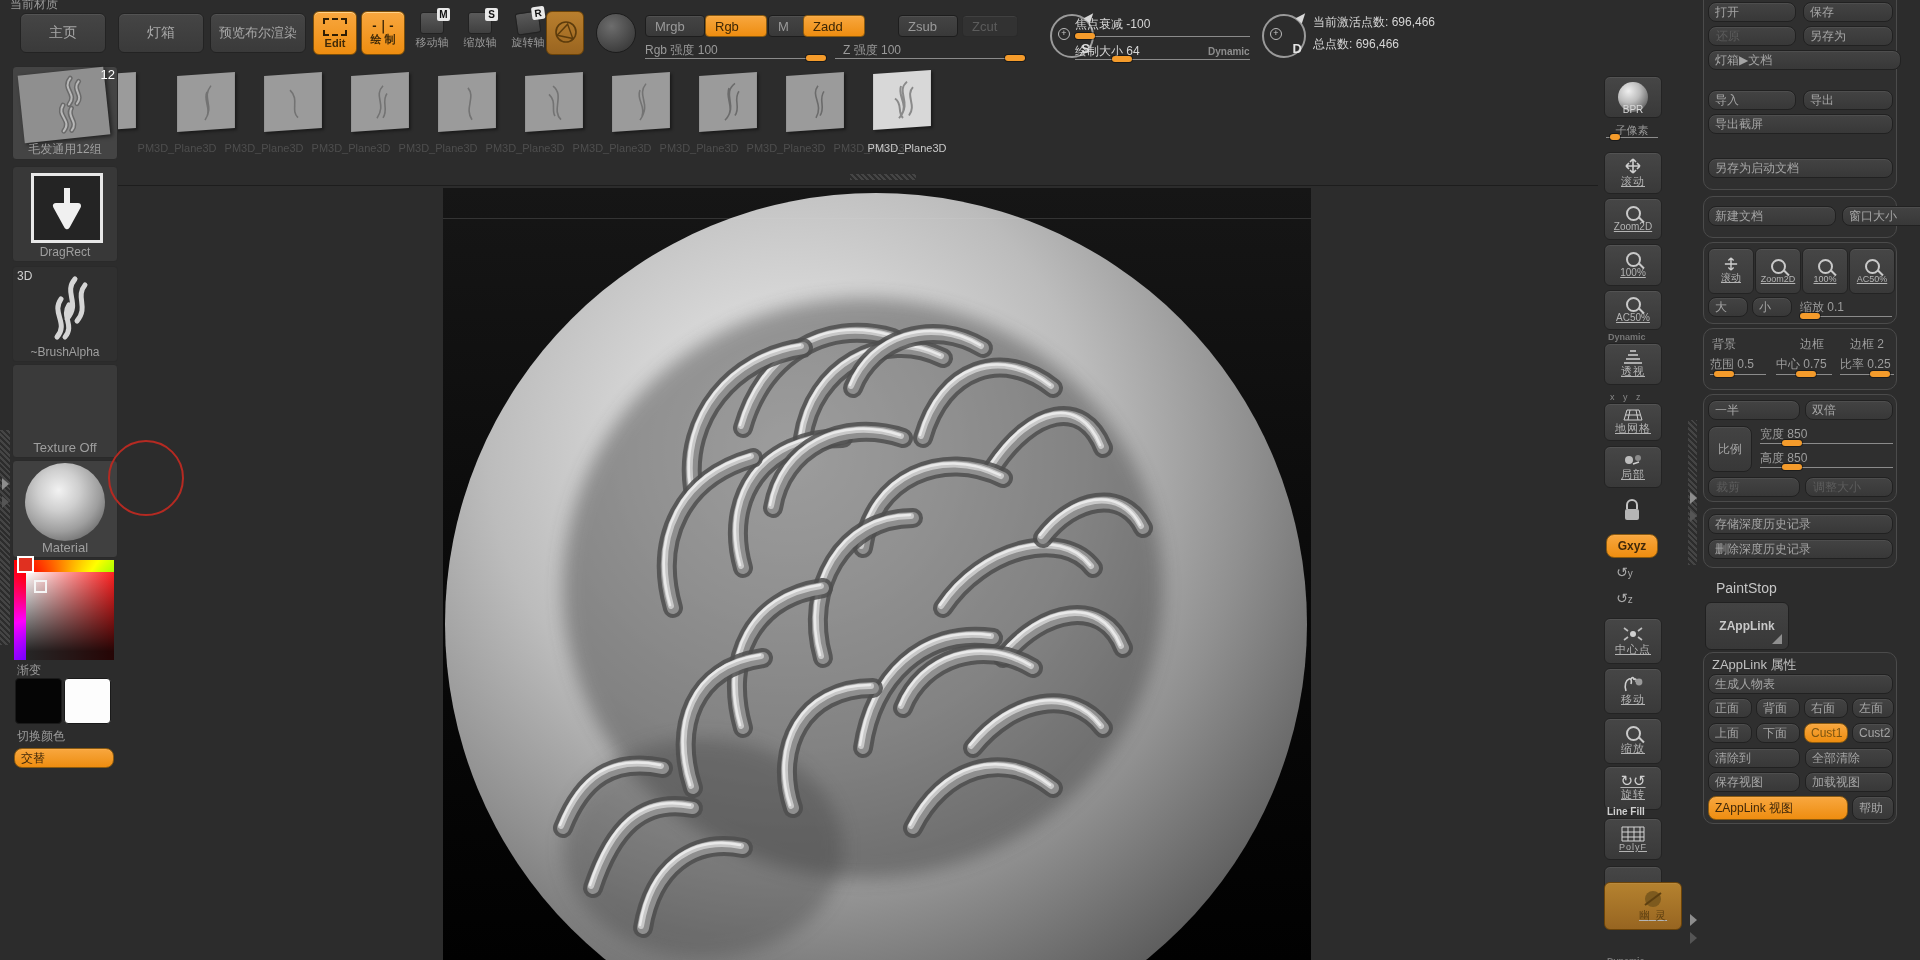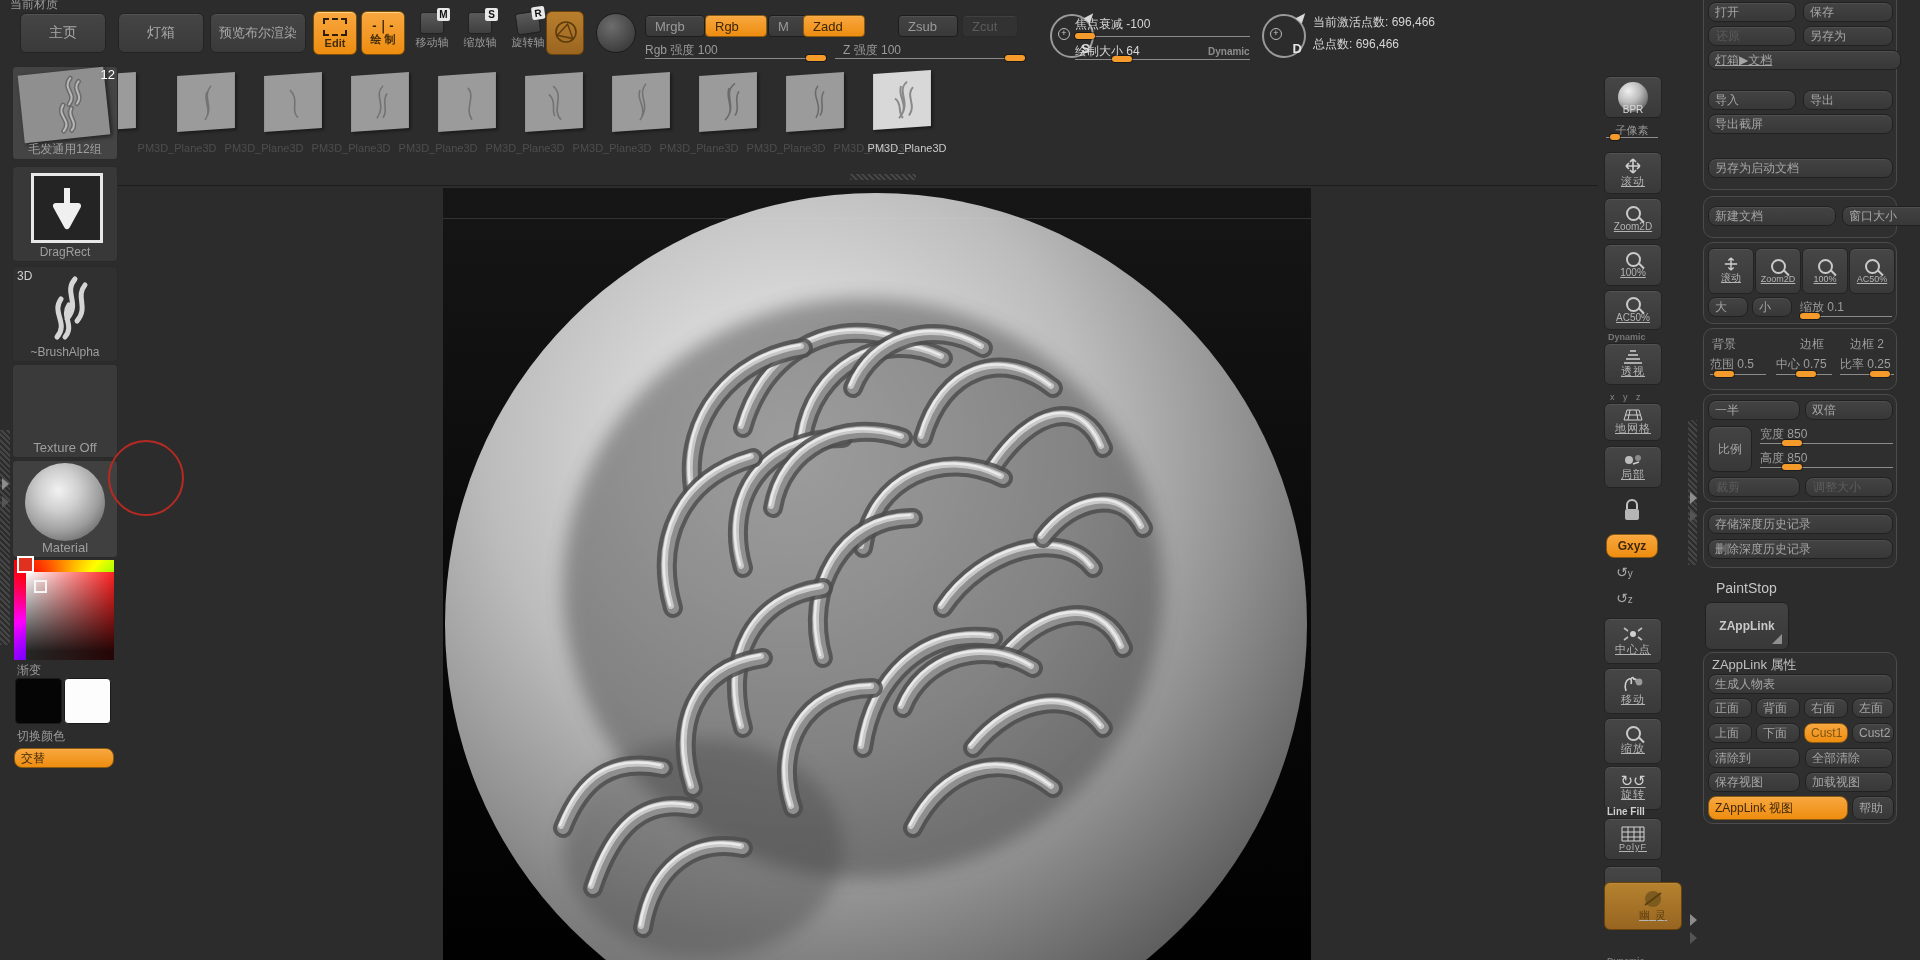--- a/index.html
+++ b/index.html
@@ -506,21 +506,21 @@
 <div class="tri" style="left:1690px;top:492px;border-top:6px solid transparent;border-bottom:6px solid transparent;border-left:7px solid #8d8d8d;"></div>
 <div class="tri" style="left:1690px;top:510px;border-top:6px solid transparent;border-bottom:6px solid transparent;border-left:7px solid #555;"></div>
 <div class="tri" style="left:1690px;top:914px;border-top:6px solid transparent;border-bottom:6px solid transparent;border-left:7px solid #8d8d8d;"></div>
 <div class="tri" style="left:1690px;top:932px;border-top:6px solid transparent;border-bottom:6px solid transparent;border-left:7px solid #555;"></div>
 
 <div class="section" style="top:-12px;height:202px;"></div>
 <div class="pbtn" style="left:1708px;top:2px;width:88px;">打开</div>
 <div class="pbtn" style="left:1803px;top:2px;width:90px;">保存</div>
 <div class="pbtn dim" style="left:1708px;top:26px;width:88px;">还原</div>
 <div class="pbtn" style="left:1803px;top:26px;width:90px;">另存为</div>
-<div class="pbtn" style="left:1708px;top:50px;width:193px;text-decoration:underline;">灯箱▶文档</div>
+<div class="pbtn" style="left:1708px;top:50px;width:193px;">灯箱▶文档</div>
 <div class="pbtn" style="left:1708px;top:90px;width:88px;">导入</div>
 <div class="pbtn" style="left:1803px;top:90px;width:90px;">导出</div>
 <div class="pbtn" style="left:1708px;top:114px;width:185px;">导出截屏</div>
 <div class="pbtn" style="left:1708px;top:158px;width:185px;">另存为启动文档</div>
 
 <div class="section" style="top:196px;height:42px;"></div>
 <div class="pbtn" style="left:1708px;top:206px;width:128px;">新建文档</div>
 <div class="pbtn" style="left:1842px;top:206px;width:86px;">窗口大小</div>
 
 <div class="section" style="top:242px;height:82px;"></div>

